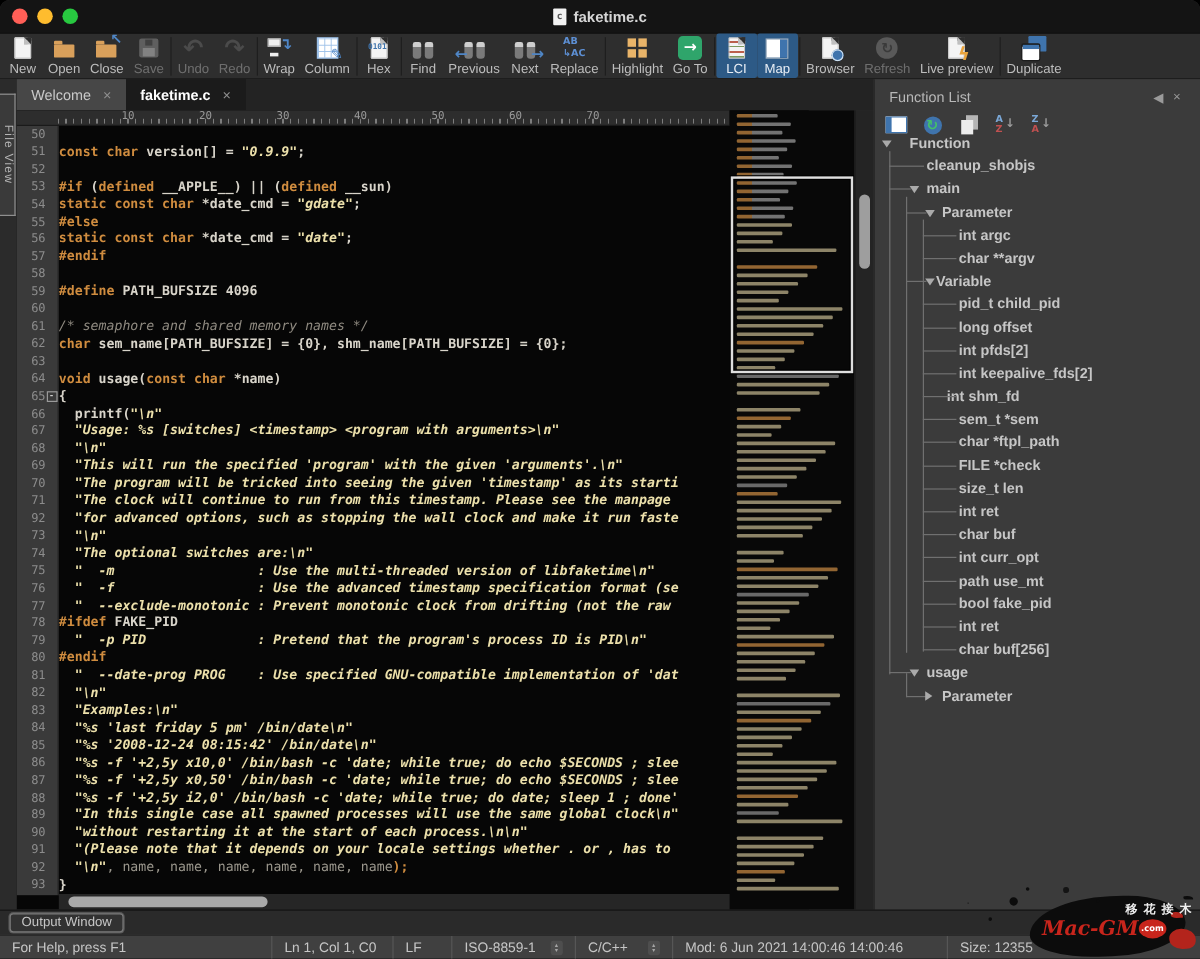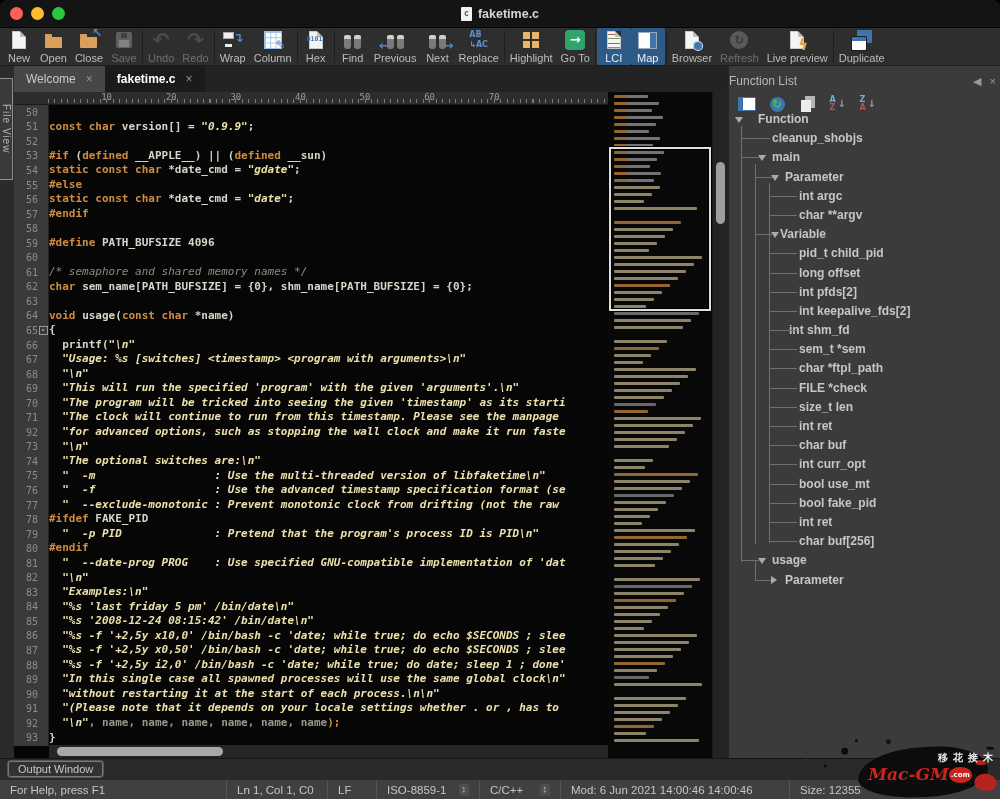--- a/index.html
+++ b/index.html
@@ -93,37 +93,37 @@
   .gl{height:14.55px;display:flex;align-items:center;justify-content:flex-end;}
   .ln{font:10px "DejaVu Sans Mono",monospace;color:#8c8c8c;}
   .fcell{width:10px;display:flex;justify-content:center;}
   .fbox{width:7px;height:7px;border:1px solid #9a9a9a;color:#cfcfcf;font:bold 7px/6px "DejaVu Sans Mono",monospace;text-align:center;}
   #code{position:absolute;left:35px;top:13px;width:559px;height:641px;overflow:hidden;}
   .cl{height:14.55px;line-height:14.55px;white-space:pre;font:bold 11px "DejaVu Sans Mono",monospace;}
   .tk-k{color:#cf8c3f;}
   .tk-p{color:#d8d4ca;}
   .tk-s{color:#ece0ab;font-style:italic;}
   .tk-c{color:#8f8a80;font-style:italic;font-weight:normal;}
-  .tk-d{color:#9a968c;font-weight:bold;text-align:right;}
+  .tk-d{color:#9a968c;font-weight:normal;text-align:right;}
 
   #minimap{position:absolute;left:594px;top:0;width:104px;height:666px;background:#080808;overflow:hidden;}
   .mm{position:absolute;left:6px;height:3px;border-radius:1px;background:#b9ad88;opacity:.75;}
   .mm.kw{background:#c08440;}
   .mm.gy{background:#8a8a8a;}
   .mm.inc{background:linear-gradient(to right,#c08440 13px,#969696 13px);}
   #mm-view{position:absolute;left:1px;top:55px;width:98px;height:160px;border:2px solid #dedede;
       box-shadow:0 0 0 1px #000,inset 0 0 0 1px #000;}
   #vscroll{position:absolute;left:698px;top:0;width:16px;height:666px;background:#242424;border-left:1px solid #191919;}
   #vthumb{position:absolute;left:3px;top:70px;width:9px;height:62px;background:#9e9e9e;border-radius:5px;}
   #hscroll{position:absolute;left:35px;top:653px;width:559px;height:13px;background:#262626;}
   #hthumb{position:absolute;left:8px;top:2px;width:166px;height:9px;background:#a9a9a9;border-radius:5px;}
 
   
   #panel{position:absolute;left:728px;top:66px;width:272px;height:713px;background:#3b3b3b;border-left:1px solid #262626;box-sizing:border-box;}
-  #phead{height:22px;padding:4px 0 0;display:flex;align-items:center;color:#b8b8b8;font-size:12px;justify-content:flex-end;}
+  #phead{height:22px;padding:4px 12px 0;display:flex;align-items:center;color:#b8b8b8;font-size:12px;justify-content:flex-end;}
   #phead .ttl{flex:1;}
   #phead .hbtn{color:#9a9a9a;font-size:11px;padding:0 4px;}
   #ptools{height:24px;display:flex;align-items:center;gap:12px;padding:0 9px;}
   .pti{position:relative;width:18px;height:18px;display:flex;align-items:center;justify-content:center;}
   .pnl{width:15px;height:12px;background:#fff;border:1px solid #3f74ad;border-left:5px solid #3f74ad;}
   .syn{width:15px;height:15px;border-radius:50%;background:#3f74ad;color:#43c06a;
        font:bold 12px/15px "DejaVu Sans",sans-serif;text-align:center;font-style:normal;}
   .cpy{width:10px;height:12px;background:#ececec;box-shadow:4px -4px 0 0 #b5b5b5;margin-top:4px;margin-left:-3px;}
   .sort{display:grid;grid-template-columns:8px 7px;grid-template-rows:8px 8px;align-items:center;font-style:normal;}
   .sort b{font:bold 8px/8px "DejaVu Sans",sans-serif;}
@@ -730,21 +730,21 @@
         <div class="trow" style="padding-left: 70px;"><span class="conn" style="left:40px;width:28px"></span><span>int pfds[2]</span></div>
         <div class="trow" style="padding-left: 70px;"><span class="conn" style="left:40px;width:28px"></span><span>int keepalive_fds[2]</span></div>
         <div class="trow" style="padding-left: 60px;"><span class="conn" style="left:40px;width:28px"></span><span>int shm_fd</span></div>
         <div class="trow" style="padding-left: 70px;"><span class="conn" style="left:40px;width:28px"></span><span>sem_t *sem</span></div>
         <div class="trow" style="padding-left: 70px;"><span class="conn" style="left:40px;width:28px"></span><span>char *ftpl_path</span></div>
         <div class="trow" style="padding-left: 70px;"><span class="conn" style="left:40px;width:28px"></span><span>FILE *check</span></div>
         <div class="trow" style="padding-left: 70px;"><span class="conn" style="left:40px;width:28px"></span><span>size_t len</span></div>
         <div class="trow" style="padding-left: 70px;"><span class="conn" style="left:40px;width:28px"></span><span>int ret</span></div>
         <div class="trow" style="padding-left: 70px;"><span class="conn" style="left:40px;width:28px"></span><span>char buf</span></div>
         <div class="trow" style="padding-left: 70px;"><span class="conn" style="left:40px;width:28px"></span><span>int curr_opt</span></div>
-        <div class="trow" style="padding-left: 70px;"><span class="conn" style="left:40px;width:28px"></span><span>bool use_mt</span></div>
+        <div class="trow" style="padding-left: 70px;"><span class="conn" style="left:40px;width:28px"></span><span>path use_mt</span></div>
         <div class="trow" style="padding-left: 70px;"><span class="conn" style="left:40px;width:28px"></span><span>bool fake_pid</span></div>
         <div class="trow" style="padding-left: 70px;"><span class="conn" style="left:40px;width:28px"></span><span>int ret</span></div>
         <div class="trow" style="padding-left: 70px;"><span class="conn" style="left:40px;width:28px"></span><span>char buf[256]</span></div>
         <div class="trow" style="padding-left: 43px;"><span class="conn" style="left:12px;width:18px"></span><span class="ar ar-d" style="left:29px"></span><span>usage</span></div>
         <div class="trow" style="padding-left: 56px;"><span class="conn" style="left:26px;width:17px"></span><span class="ar ar-r" style="left:42px"></span><span>Parameter</span></div>
       </div>
   </div>
 
   <div id="outputrow">
     <span id="outbtn">Output Window</span>

